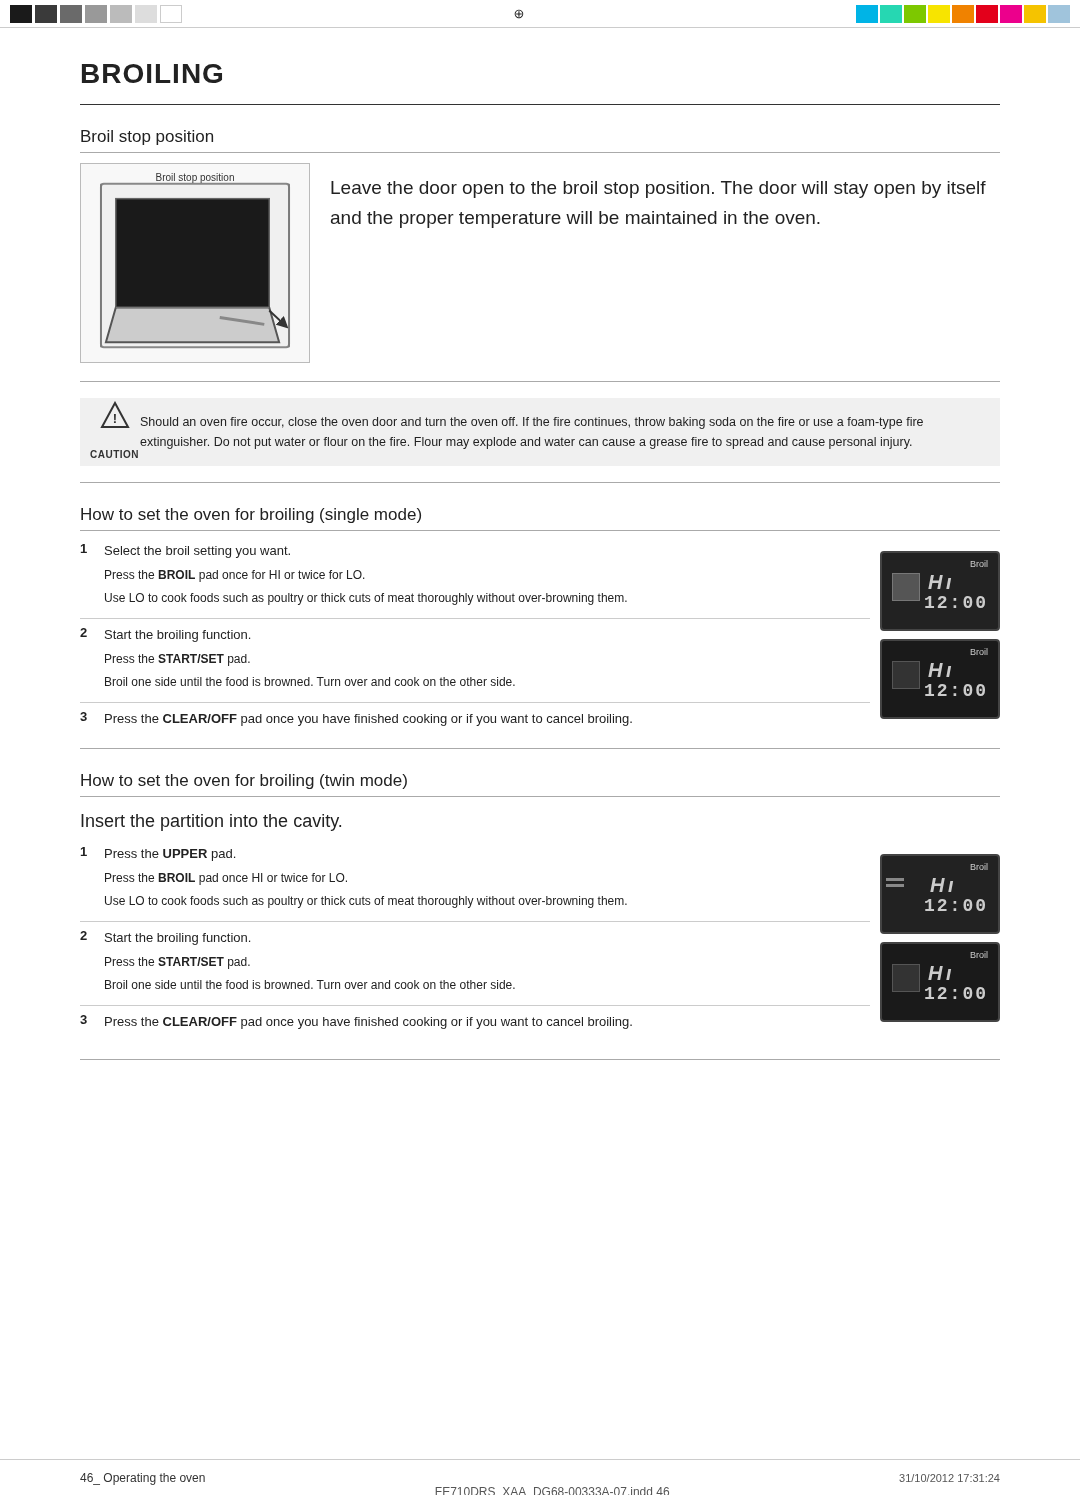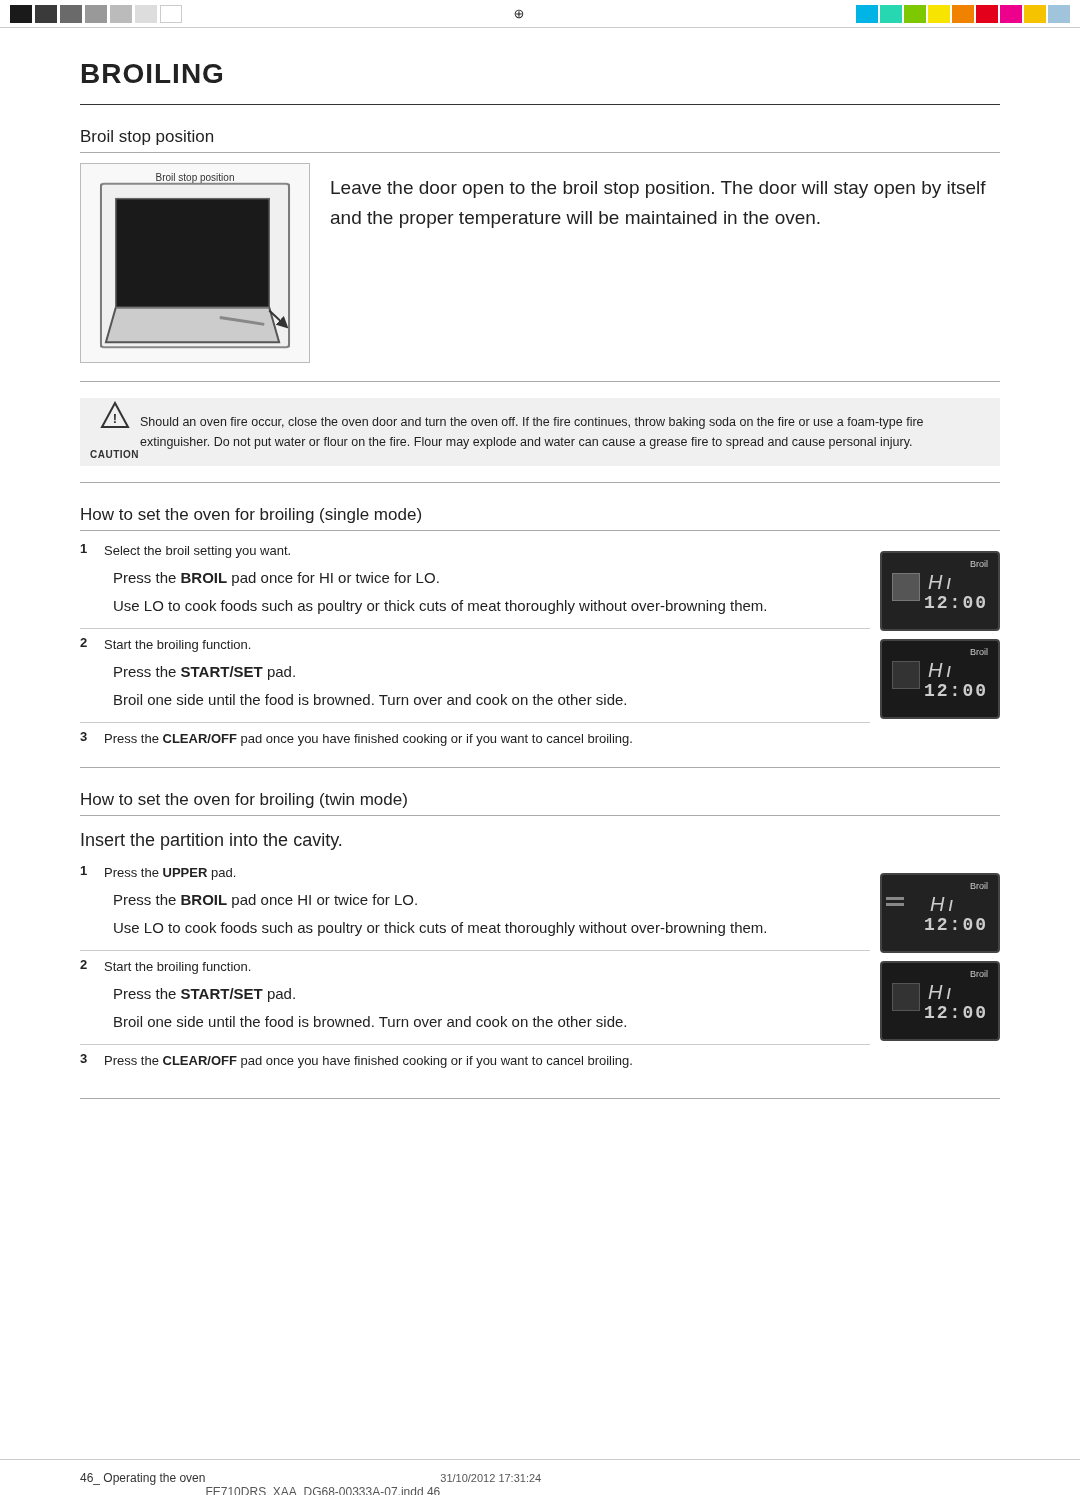--- a/index.html
+++ b/index.html
@@ -148,23 +148,22 @@
       min-width: 20px;
       margin-right: 4px;
     }
     .step-content {
       flex: 1;
       font-size: 13px;
       line-height: 1.6;
     }
     .step-content-inner {
       margin-top: 4px;
-      font-size: 15px;
+      font-size: 12px;
       line-height: 1.6;
-      margin-left: 9px;
     }
     .step-bold {
       font-weight: bold;
     }
 
     
     .steps-with-display {
       display: flex;
       gap: 10px;
     }
@@ -215,21 +214,21 @@
     }
     .display-square-dark {
       background: #333;
       border: 1px solid #555;
     }
     .display-hi {
       position: absolute;
       top: 18px;
       left: 46px;
       font-size: 20px;
-      font-weight: normal;
+      font-weight: bold;
       color: #ccc;
       font-style: italic;
       letter-spacing: -1px;
     }
     .display-time {
       position: absolute;
       bottom: 16px;
       right: 10px;
       font-size: 18px;
       color: #ccc;
@@ -261,20 +260,21 @@
 
     
     .footer {
       position: absolute;
       bottom: 0;
       left: 0;
       right: 0;
       height: 36px;
       display: flex;
       align-items: center;
+      justify-content: space-between;
       padding: 0 80px;
       border-top: 1px solid #ccc;
     }
     .footer-left {
       font-size: 12px;
       color: #333;
     }
     .footer-center {
       font-size: 12px;
       color: #555;

